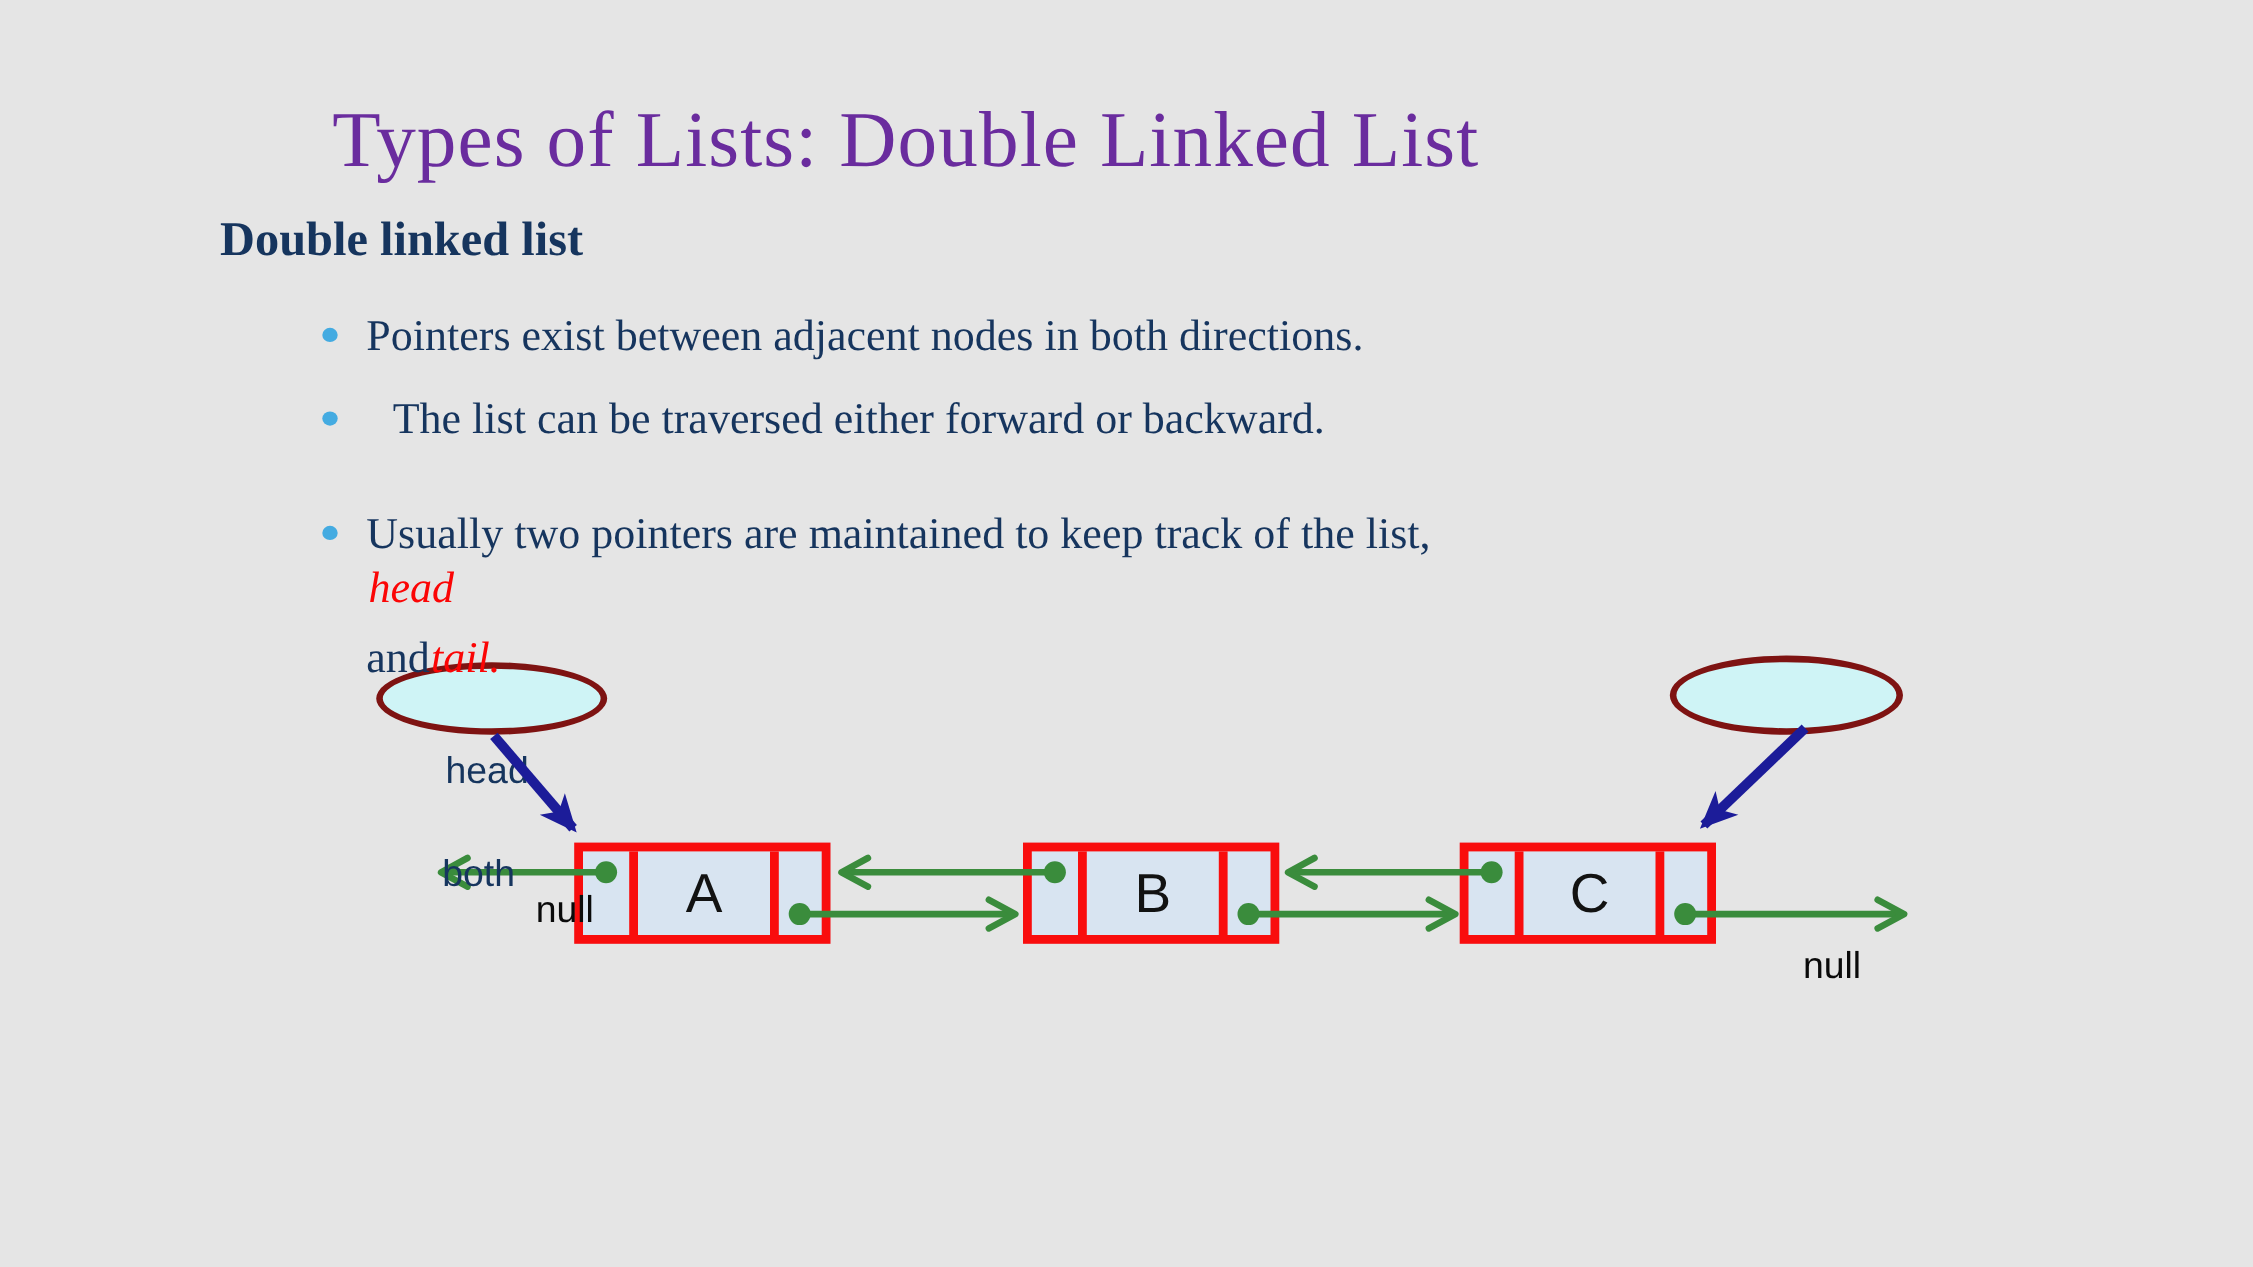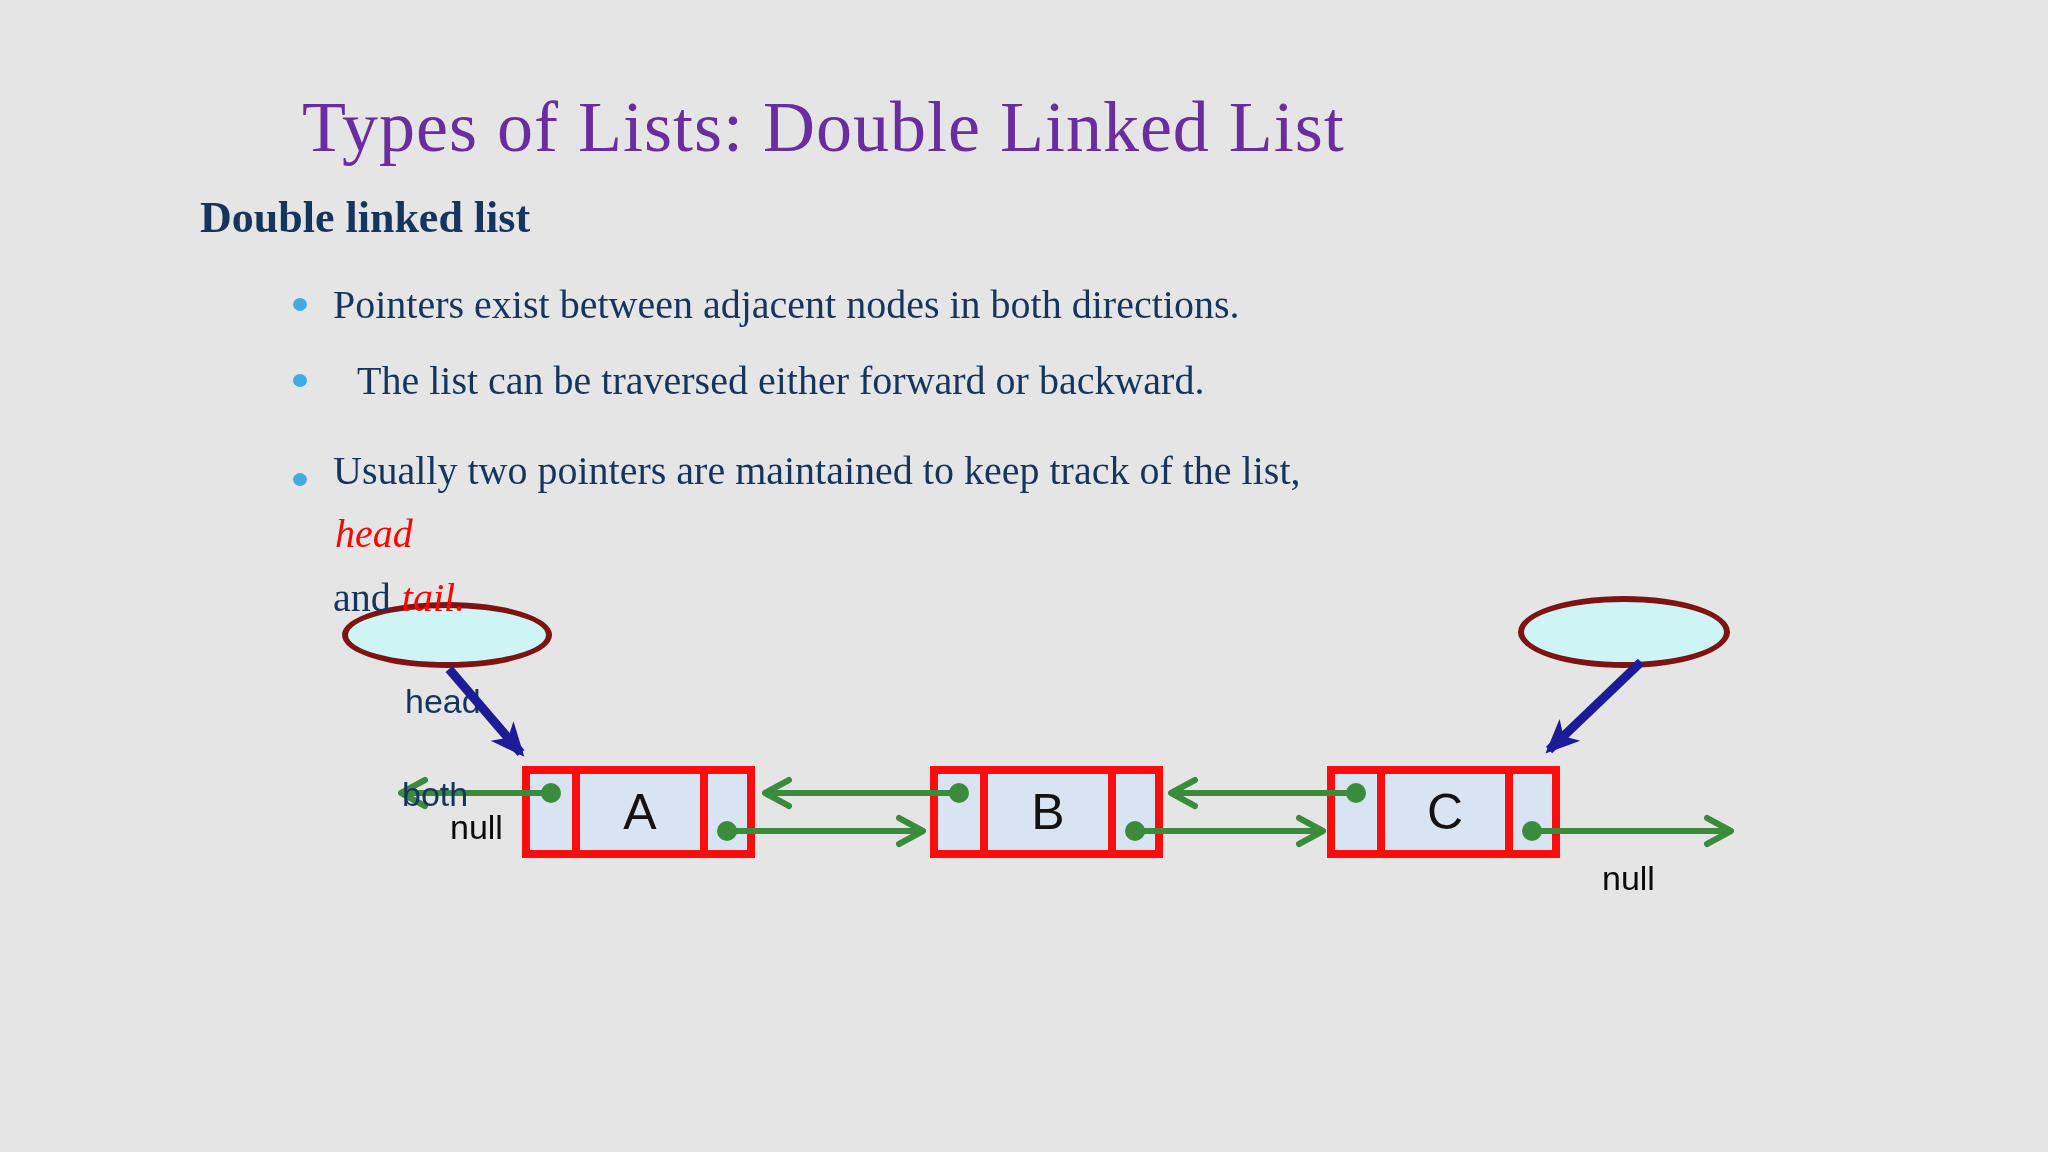--- a/index.html
+++ b/index.html
@@ -22,47 +22,47 @@
   }
   .bullet{
     position:absolute;left:293px;
     display:flex;align-items:flex-start;
     color:#16355E;font-size:40px;white-space:nowrap;
   }
   .bullet .dot{
     flex:0 0 auto;width:14px;height:13px;border-radius:50%;
     background:#44ABE1;margin:17px 26px 0 0;
   }
-  .b1{top:281px;justify-content:space-between;} .b2{top:357px;gap:24px;} .b3{top:447px;align-items:center;}
+  .b1{top:281px;justify-content:space-between;} .b2{top:357px;gap:24px;} .b3{top:461px;}
   .line-head{
     position:absolute;left:335px;top:510px;
     font-size:40px;font-style:italic;color:#FB0505;white-space:nowrap;
   }
   .line-andtail{
     position:absolute;left:333px;top:574px;
     font-size:40px;color:#16355E;white-space:nowrap;z-index:3;
   }
   .line-andtail .tail-word{
-    font-style:italic;color:#FB0505;margin-left:11px;
+    font-style:italic;color:#FB0505;margin-left:1px;
   }
   
   .ellipse{
     position:absolute;border-radius:50%;
     background:#CFF4F6;border:6px solid #7E1312;
     box-sizing:border-box;z-index:2;
   }
   .ellipse.left{left:342px;top:602px;width:210px;height:66px;}
   .ellipse.right{left:1518px;top:596px;width:212px;height:72px;}
 
   .diagram-label{
     position:absolute;font-family:"Liberation Sans", sans-serif;
     font-size:34px;line-height:1;z-index:3;white-space:nowrap;
   }
   .lbl-navy{color:#16355E;}
-  .lbl-black{color:#0A0A0A;}
+  .lbl-black{color:#0A0A0A;margin-left:37px;}
   .lbl-head{left:405px;top:684px;}
   .lbl-tail{left:402px;top:777px;z-index:5;}
   .lbl-null-left{left:450px;top:810px;}
   .lbl-null-right{left:1602px;top:861px;}
 
   .node{
     position:absolute;top:766px;width:233px;height:92px;
     box-sizing:border-box;border:8px solid #F90D0D;background:#D8E4F1;
     display:flex;z-index:1;
   }

